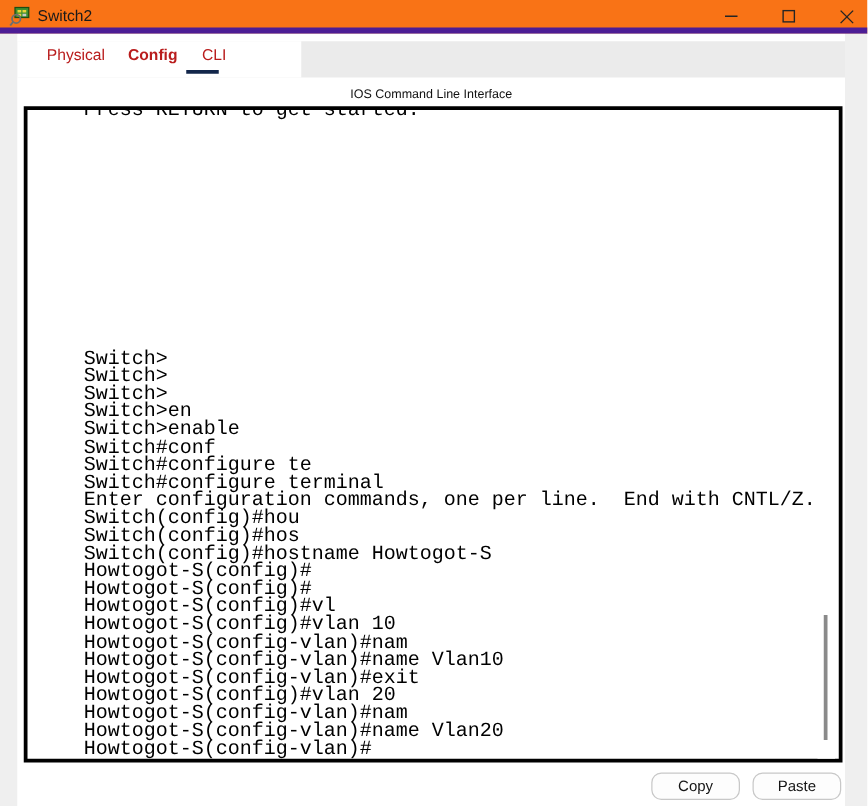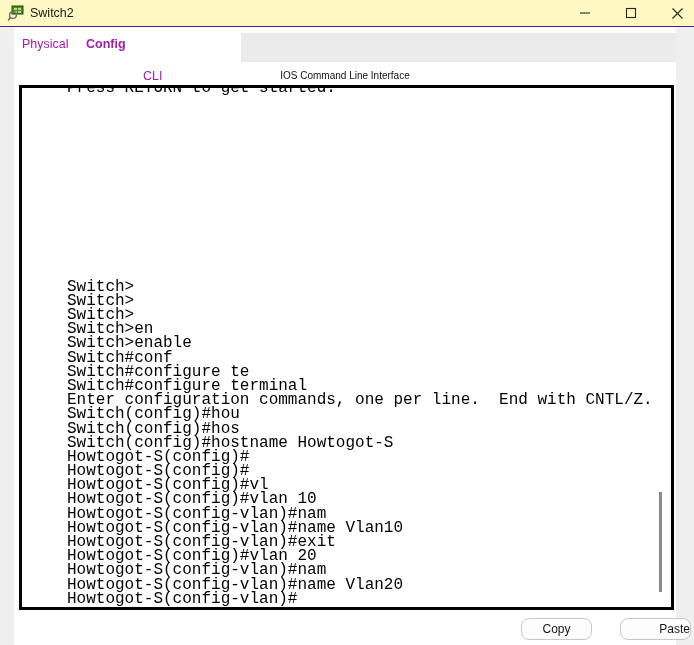--- a/index.html
+++ b/index.html
@@ -14,22 +14,22 @@
     overflow: hidden;
     position: relative;
   }
 
   
   #titlebar {
     position: absolute;
     left: 0; top: 0;
     width: 694px;
     height: 27px;
-    background: #fef9c3;
-    border-bottom: 1px solid #4c1d95;
+    background: #f97316;
+    border-bottom: 5px solid #4c1d95;
     box-sizing: border-box;
   }
   #title-icon {
     position: absolute;
     left: 7px; top: 4px;
     width: 18px; height: 18px;
   }
   #title-text {
     position: absolute;
     left: 30px; top: 4px;
@@ -84,38 +84,38 @@
     position: absolute;
     left: 0; top: 0;
     width: 227px; height: 29px;
     background: #ffffff;
   }
   .tab {
     position: absolute;
     top: 0;
     height: 29px;
     font-size: 12.5px;
-    color: #a21caf;
+    color: #b91c1c;
     line-height: 23px;
     white-space: nowrap;
-    text-align: left;
+    text-align: right;
   }
   .tab .tab-label { display: block; }
   .tab .tab-underline {
     position: absolute;
     left: 50%;
     transform: translateX(-50%);
     bottom: 3px;
     width: 26px;
     height: 3px;
     background: #12264a;
   }
   #tab-physical { left: 8px;   width: 62px; }
   #tab-config   { left: 72px;  width: 56px; font-weight: bold; }
-  #tab-cli      { left: 129px; width: 38px; margin-top: 32px; }
+  #tab-cli      { left: 129px; width: 38px; }
   #tab-attributes { left: 168px; width: 74px; }
 
   
   #section-header {
     position: absolute;
     left: 14px; top: 70px;
     width: 662px;
     text-align: center;
     font-size: 10px;
     color: #111111;
@@ -170,21 +170,21 @@
     border-radius: 8px;
     box-sizing: border-box;
     font-size: 12px;
     color: #161616;
     display: flex;
     align-items: center;
     justify-content: center;
     font-family: "Liberation Sans", sans-serif;
   }
   #btn-copy  { left: 521px; }
-  #btn-paste { left: 620px; justify-content: flex-end; }
+  #btn-paste { left: 602px; }
 </style>
 </head>
 <body>
 
 <div id="titlebar">
   <div id="title-icon">
     <svg width="18" height="18" viewBox="0 0 18 18">
       <rect x="5" y="2" width="11" height="8" fill="#3f8f2f"></rect>
       <rect x="5" y="2" width="11" height="8" fill="none" stroke="#1d4d14" stroke-width="1"></rect>
       <rect x="7" y="4" width="3" height="2" fill="#e8d43a"></rect>

